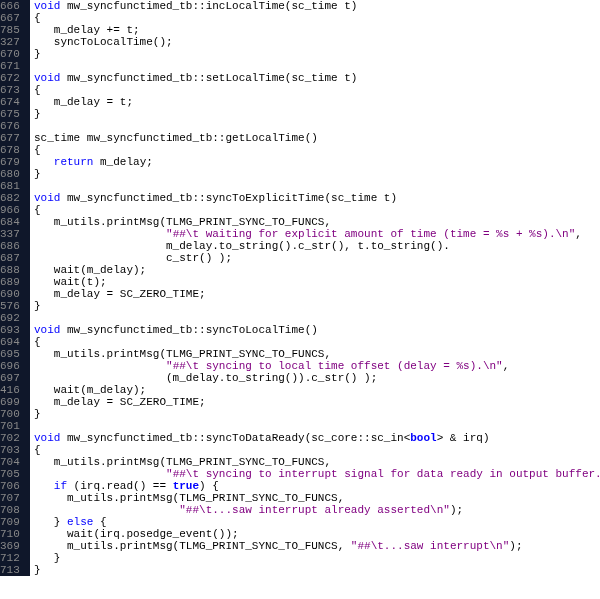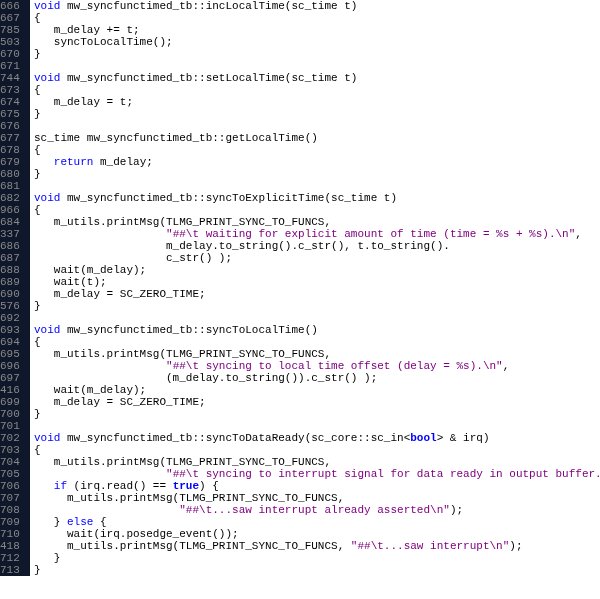--- a/index.html
+++ b/index.html
@@ -42,24 +42,24 @@
   .plain { color: #000000; }
 </style>
 </head>
 <body>
 
 <div class="editor">
   <div class="gutter" id="gutter">
       <div>666</div>
       <div>667</div>
       <div>785</div>
-      <div>503</div>
+      <div>327</div>
       <div>670</div>
       <div>671</div>
-      <div>744</div>
+      <div>672</div>
       <div>673</div>
       <div>674</div>
       <div>675</div>
       <div>676</div>
       <div>677</div>
       <div>678</div>
       <div>679</div>
       <div>680</div>
       <div>681</div>
       <div>682</div>
@@ -84,18 +84,18 @@
       <div>701</div>
       <div>702</div>
       <div>703</div>
       <div>704</div>
       <div>705</div>
       <div>706</div>
       <div>707</div>
       <div>708</div>
       <div>709</div>
       <div>710</div>
-      <div>418</div>
+      <div>369</div>
       <div>712</div>
       <div>713</div>
     </div>
   <div class="code" id="code"><div class="line"><span class="kw">void</span><span class="plain"> mw_syncfunctimed_tb::incLocalTime(sc_time t)</span></div><div class="line"><span class="plain">{</span></div><div class="line"><span class="plain">   m_delay += t;</span></div><div class="line"><span class="plain">   syncToLocalTime();</span></div><div class="line"><span class="plain">}</span></div><div class="line">&nbsp;</div><div class="line"><span class="kw">void</span><span class="plain"> mw_syncfunctimed_tb::setLocalTime(sc_time t)</span></div><div class="line"><span class="plain">{</span></div><div class="line"><span class="plain">   m_delay = t;</span></div><div class="line"><span class="plain">}</span></div><div class="line">&nbsp;</div><div class="line"><span class="plain">sc_time mw_syncfunctimed_tb::getLocalTime()</span></div><div class="line"><span class="plain">{</span></div><div class="line"><span class="plain">   </span><span class="kw">return</span><span class="plain"> m_delay;</span></div><div class="line"><span class="plain">}</span></div><div class="line">&nbsp;</div><div class="line"><span class="kw">void</span><span class="plain"> mw_syncfunctimed_tb::syncToExplicitTime(sc_time t)</span></div><div class="line"><span class="plain">{</span></div><div class="line"><span class="plain">   m_utils.printMsg(TLMG_PRINT_SYNC_TO_FUNCS,</span></div><div class="line"><span class="plain">                    </span><span class="str">"##\t waiting for explicit amount of time (time = %s + %s).\n"</span><span class="plain">,</span></div><div class="line"><span class="plain">                    m_delay.to_string().c_str(), t.to_string().</span></div><div class="line"><span class="plain">                    c_str() );</span></div><div class="line"><span class="plain">   wait(m_delay);</span></div><div class="line"><span class="plain">   wait(t);</span></div><div class="line"><span class="plain">   m_delay = SC_ZERO_TIME;</span></div><div class="line"><span class="plain">}</span></div><div class="line">&nbsp;</div><div class="line"><span class="kw">void</span><span class="plain"> mw_syncfunctimed_tb::syncToLocalTime()</span></div><div class="line"><span class="plain">{</span></div><div class="line"><span class="plain">   m_utils.printMsg(TLMG_PRINT_SYNC_TO_FUNCS,</span></div><div class="line"><span class="plain">                    </span><span class="str">"##\t syncing to local time offset (delay = %s).\n"</span><span class="plain">,</span></div><div class="line"><span class="plain">                    (m_delay.to_string()).c_str() );</span></div><div class="line"><span class="plain">   wait(m_delay);</span></div><div class="line"><span class="plain">   m_delay = SC_ZERO_TIME;</span></div><div class="line"><span class="plain">}</span></div><div class="line">&nbsp;</div><div class="line"><span class="kw">void</span><span class="plain"> mw_syncfunctimed_tb::syncToDataReady(sc_core::sc_in&lt;</span><span class="bool">bool</span><span class="plain">&gt; &amp; irq)</span></div><div class="line"><span class="plain">{</span></div><div class="line"><span class="plain">   m_utils.printMsg(TLMG_PRINT_SYNC_TO_FUNCS,</span></div><div class="line"><span class="plain">                    </span><span class="str">"##\t syncing to interrupt signal for data ready in output buffer...\n"</span></div><div class="line"><span class="plain">   </span><span class="kw">if</span><span class="plain"> (irq.read() == </span><span class="bool">true</span><span class="plain">) {</span></div><div class="line"><span class="plain">     m_utils.printMsg(TLMG_PRINT_SYNC_TO_FUNCS,</span></div><div class="line"><span class="plain">                      </span><span class="str">"##\t...saw interrupt already asserted\n"</span><span class="plain">);</span></div><div class="line"><span class="plain">   } </span><span class="kw">else</span><span class="plain"> {</span></div><div class="line"><span class="plain">     wait(irq.posedge_event());</span></div><div class="line"><span class="plain">     m_utils.printMsg(TLMG_PRINT_SYNC_TO_FUNCS, </span><span class="str">"##\t...saw interrupt\n"</span><span class="plain">);</span></div><div class="line"><span class="plain">   }</span></div><div class="line"><span class="plain">}</span></div></div>
 </div>
 
 </body></html>

